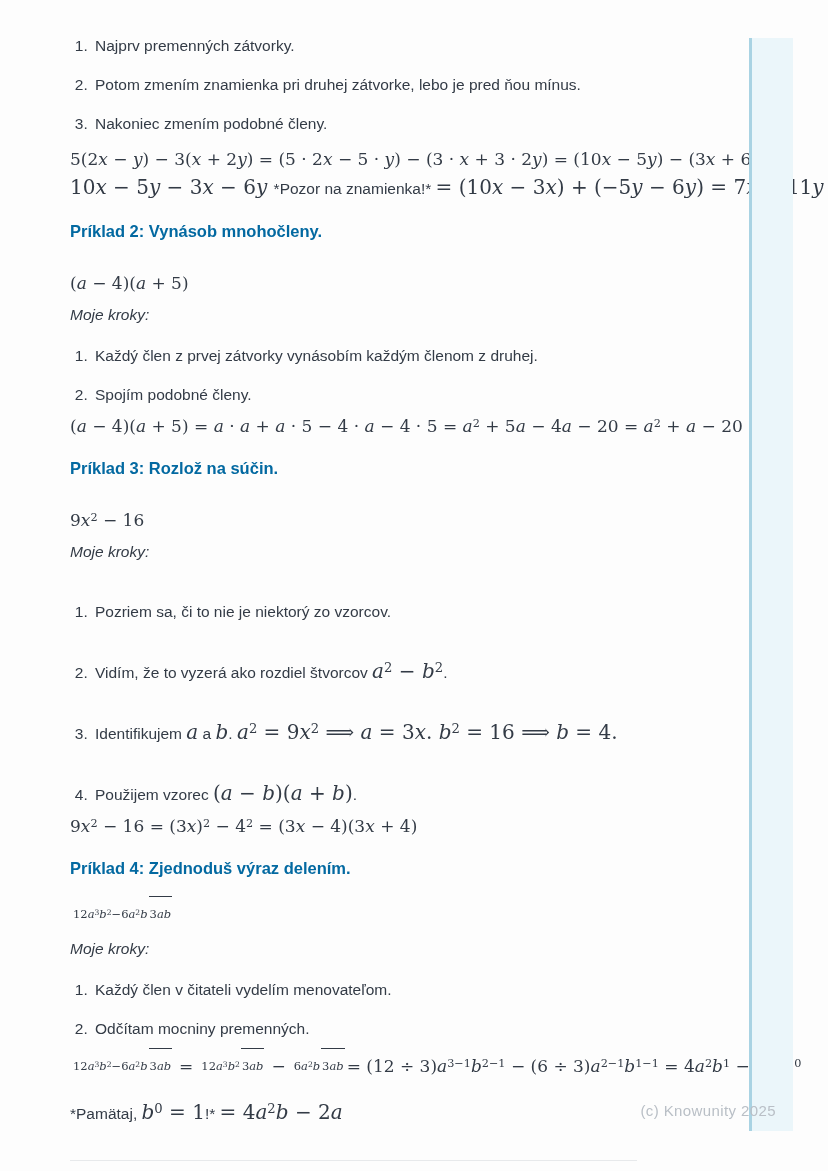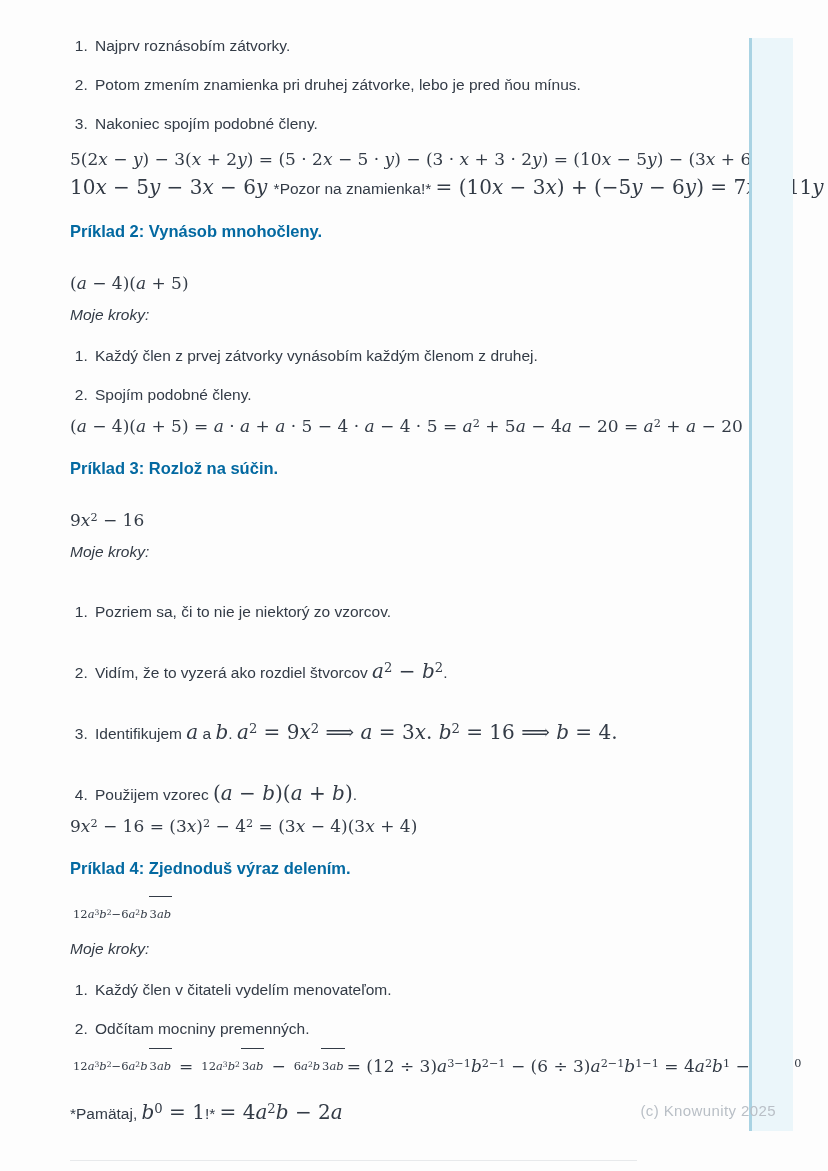--- a/index.html
+++ b/index.html
@@ -140,23 +140,23 @@
     z-index: 2;
   }
 </style>
 </head>
 <body>
 
 <div class="page">
   <div class="content">
 
     <ol class="num-list">
-      <li>Najprv roznásobím zátvorky.</li>
+      <li>Najprv premenných zátvorky.</li>
       <li>Potom zmením znamienka pri druhej zátvorke, lebo je pred ňou mínus.</li>
-      <li>Nakoniec spojím podobné členy.</li>
+      <li>Nakoniec zmením podobné členy.</li>
     </ol>
 
     <div class="math-line math">5(2<i>x</i> − <i>y</i>) − 3(<i>x</i> + 2<i>y</i>) = (5 · 2<i>x</i> − 5 · <i>y</i>) − (3 · <i>x</i> + 3 · 2<i>y</i>) = (10<i>x</i> − 5<i>y</i>) − (3<i>x</i> + 6<i>y</i>) =</div>
     <div class="math-line mixed-line"><span class="seg-m">10<i>x</i> − 5<i>y</i> − 3<i>x</i> − 6<i>y</i> </span><span class="seg-t">*Pozor na znamienka!* </span><span class="seg-m">= (10<i>x</i> − 3<i>x</i>) + (−5<i>y</i> − 6<i>y</i>) = 7<i>x</i> − 11<i>y</i></span></div>
 
     <h3 class="example-title">Príklad 2: Vynásob mnohočleny.</h3>
     <div class="expr-line math">(<i>a</i> − 4)(<i>a</i> + 5)</div>
     <div class="kroky">Moje kroky:</div>
     <ol class="num-list steps">
       <li>Každý člen z prvej zátvorky vynásobím každým členom z druhej.</li>

